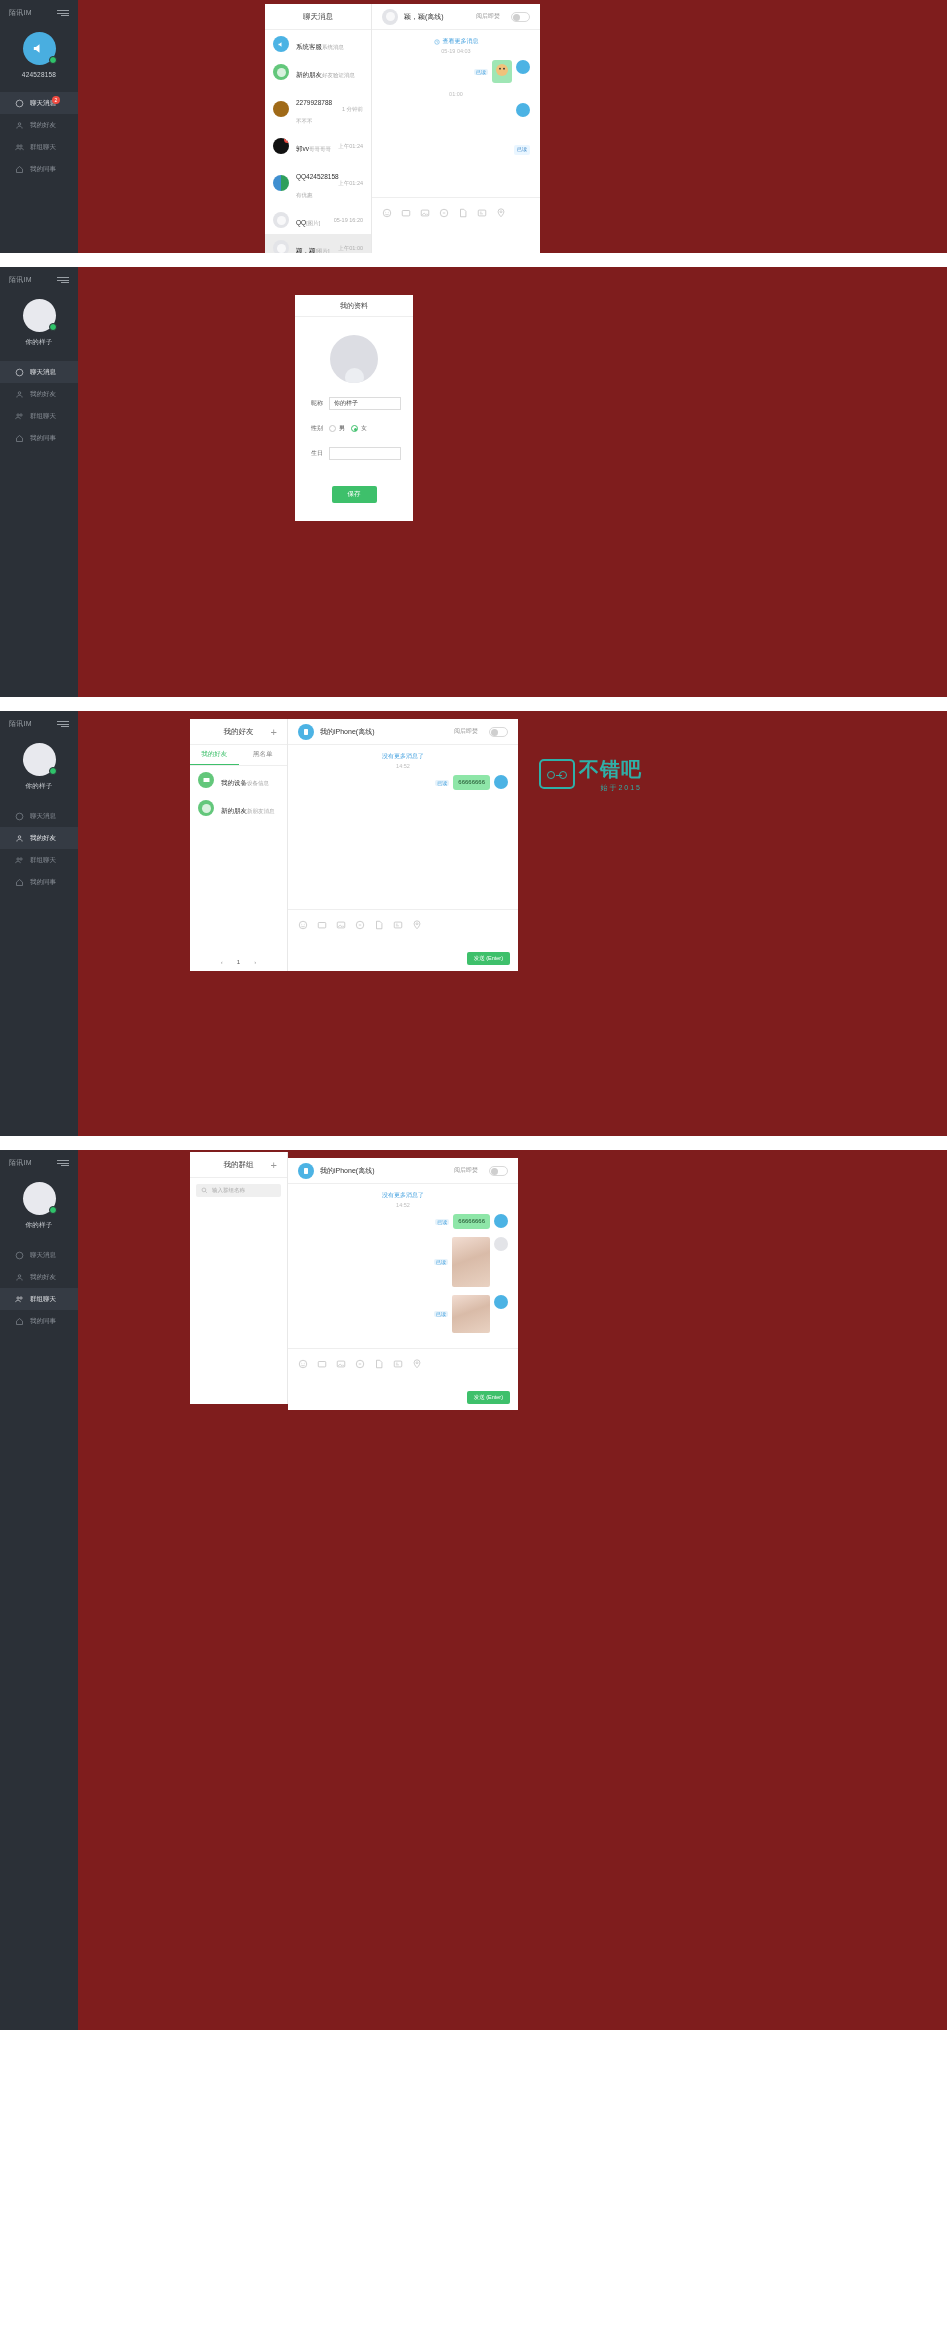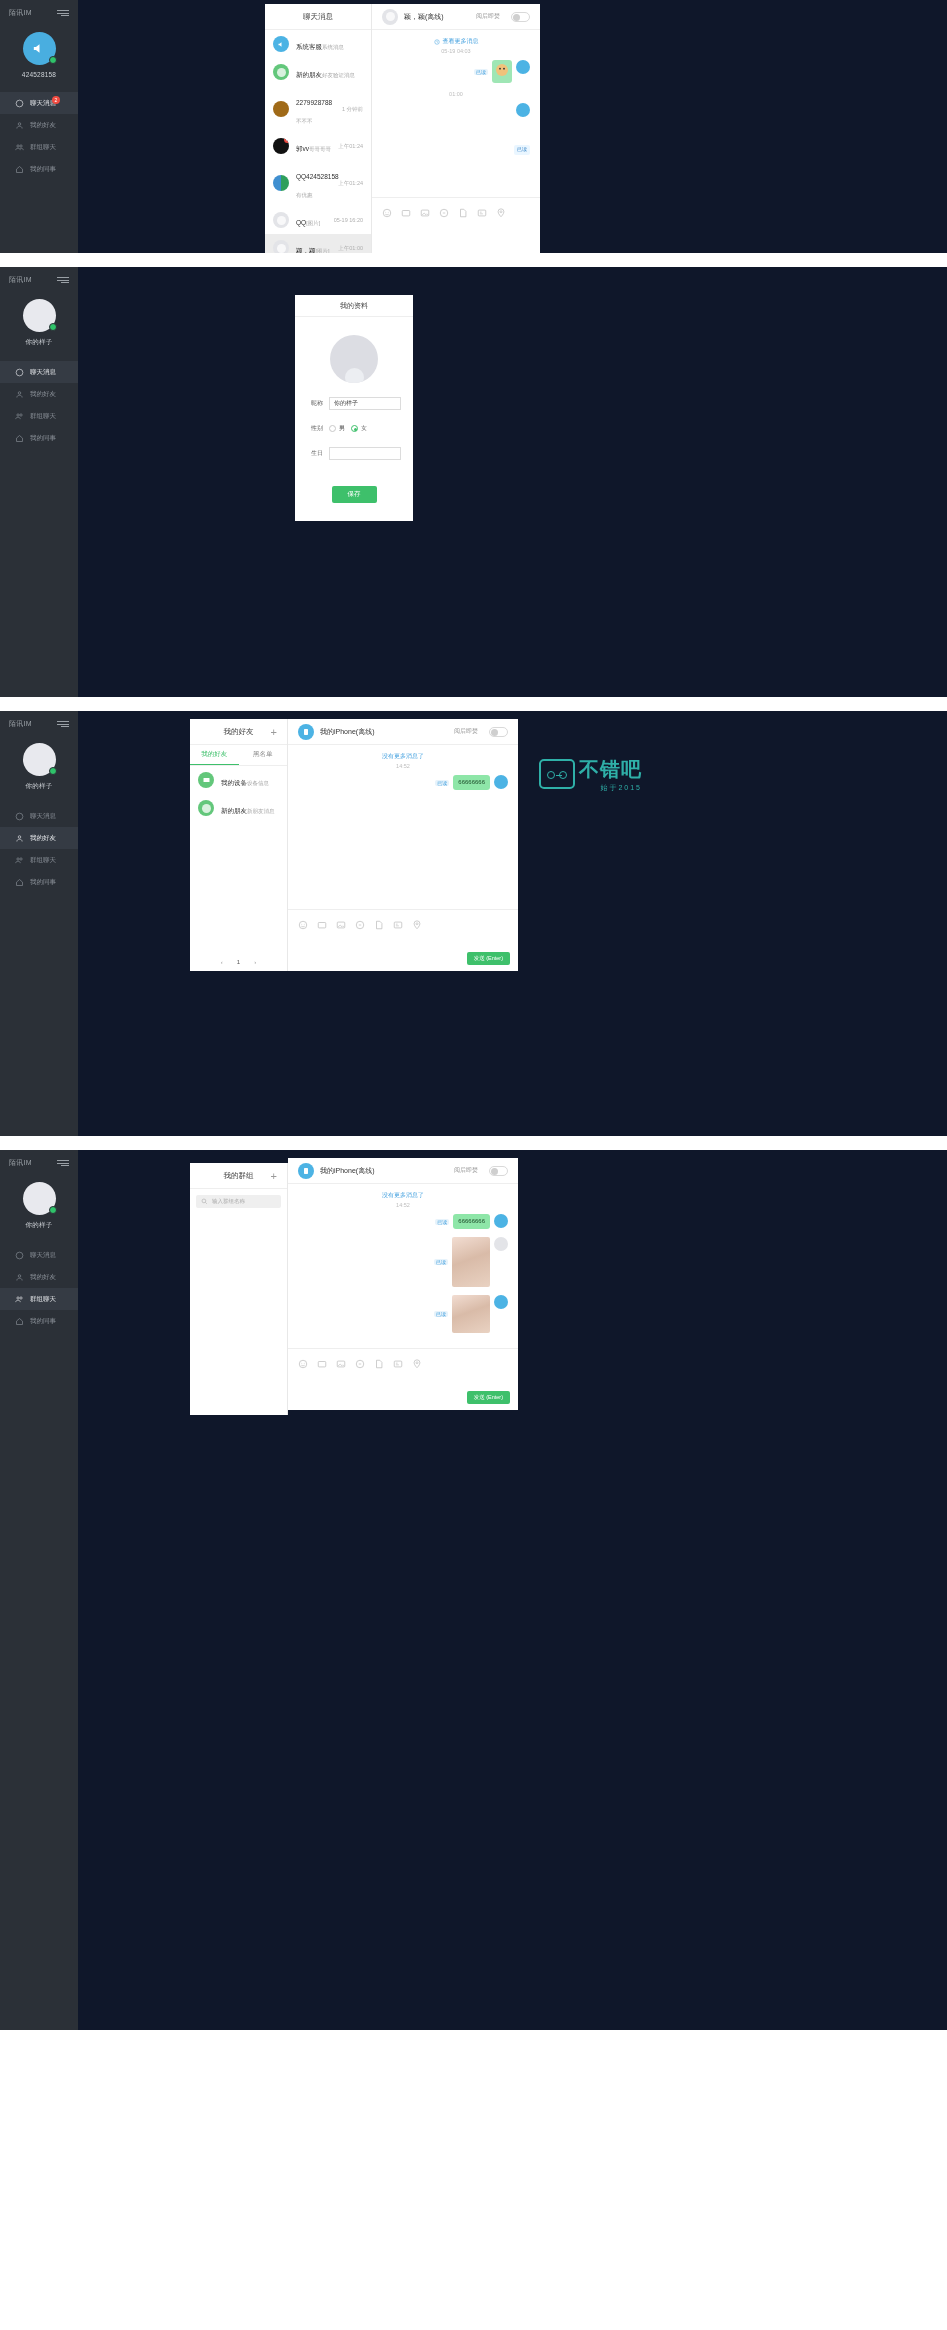--- a/index.html
+++ b/index.html
@@ -1,19 +1,19 @@
 <!DOCTYPE html>
 <html><head>
 <meta charset="utf-8">
 <style>
   * { box-sizing: border-box; margin:0; padding:0; }
   html,body { width:947px; background:#ffffff; font-family:"Liberation Sans","DejaVu Sans",sans-serif; }
   body { width:947px; }
 
-  .panel { position:relative; background:#0f172a; overflow:hidden; }
+  .panel { position:relative; background:#7f1d1d; overflow:hidden; }
   .panel-gap { height:14px; background:#ffffff; }
 
   
   .sidebar { position:absolute; left:0; top:0; bottom:0; width:78px; background:#2b3037; color:#b9bec4; }
   .sb-top { display:flex; align-items:center; justify-content:space-between; padding:8px 9px 0 9px; }
   .sb-brand { font-size:7px; color:#9aa0a6; letter-spacing:.3px; }
   .sb-burger { width:12px; display:flex; flex-direction:column; gap:1.6px; align-items:flex-end; cursor:pointer; }
   .sb-burger i { display:block; height:1px; background:#9aa0a6; width:100%; }
   .sb-burger i:last-child { width:70%; }
 
@@ -562,21 +562,21 @@
       </div>
       <div class="sb-item">
         <span class="ico"><svg width="9" height="9" viewBox="0 0 24 24">
               <path d="M4 11l8-7 8 7v9H4z" fill="none" stroke="#8b9199" stroke-width="2"></path>
             </svg></span>
         <span>我的同事</span>
       </div>
     </div>
   </div>
 
-  <div class="card listcol" style="left:190px; top:13px; width:98px; height:252px;">
+  <div class="card listcol" style="left:190px; top:2px; width:98px; height:252px;">
     <div class="list-head">
       <span>我的群组</span>
       <span class="plus">+</span>
     </div>
     <div class="searchbox">
       <svg width="7" height="7" viewBox="0 0 24 24">
           <circle cx="10" cy="10" r="6.5" fill="none" stroke="#a9a9a9" stroke-width="2"></circle>
           <path d="M15 15l5 5" stroke="#a9a9a9" stroke-width="2"></path>
         </svg>
       <span>输入群组名称</span>

